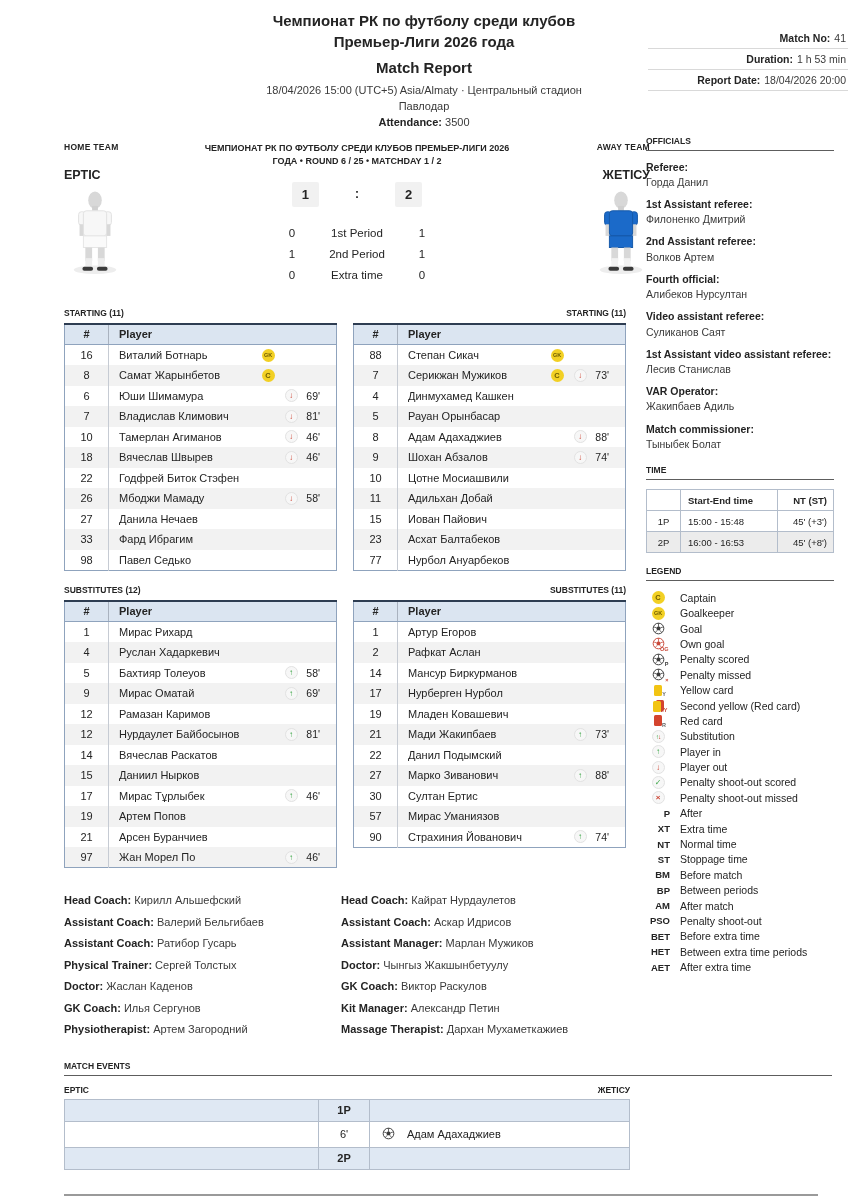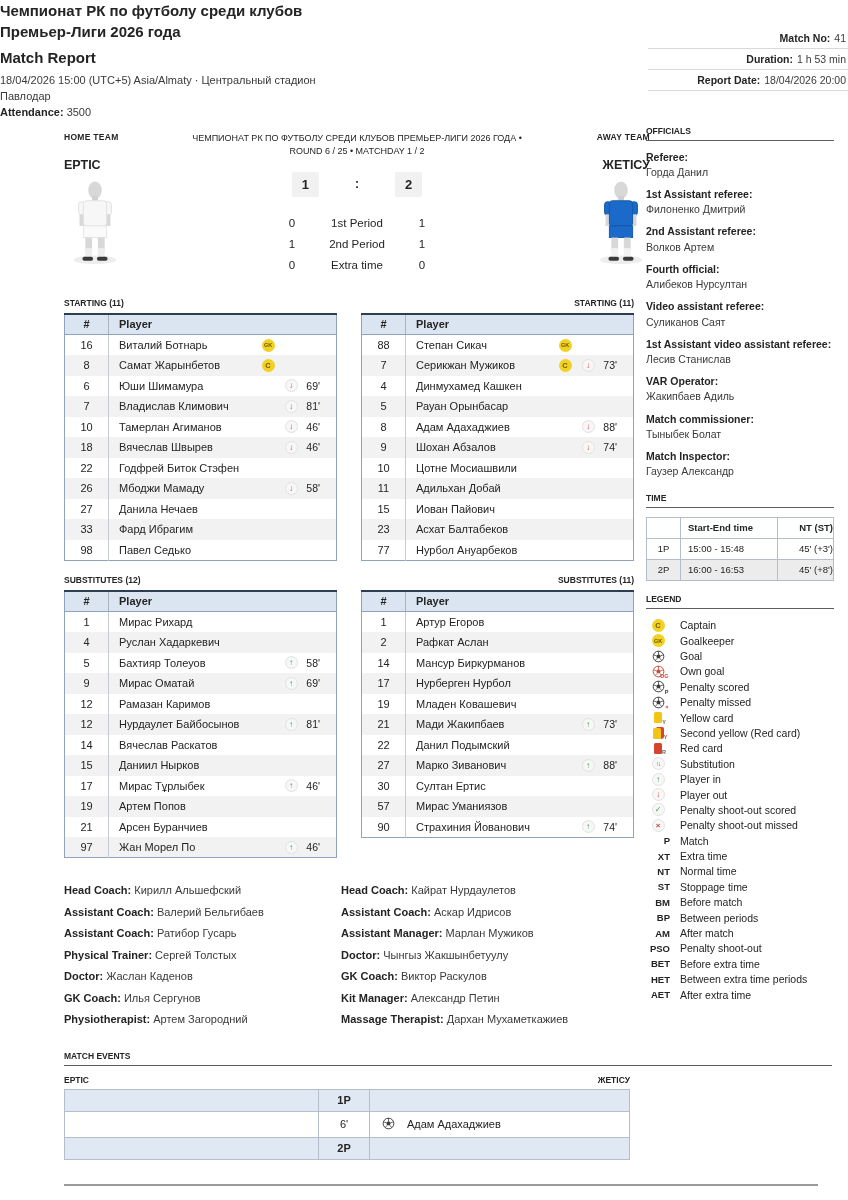--- a/index.html
+++ b/index.html
@@ -1,20 +1,20 @@
 <!DOCTYPE html>
 <html><head>
 <meta charset="utf-8">
 <style>
   * { margin:0; padding:0; box-sizing:border-box; }
   body { background:#888; font-family:"Liberation Sans","DejaVu Sans",sans-serif; }
   .page { position:relative; width:848px; height:1200px; margin:0 auto; background:#fff; color:#3a3a3a; overflow:hidden; }
 
   
-  .doc-header { }
+  .doc-header { text-align:center; padding-top:10px; }
   .doc-title { font-size:15px; font-weight:bold; color:#242424; line-height:1.42; }
   .report-title { font-size:15px; font-weight:bold; color:#242424; margin-top:6px; }
   .meta-line { font-size:11px; color:#3a3a3a; margin-top:4px; }
   .meta-line b { color:#242424; }
 
   .top-right { position:absolute; top:28px; right:0; width:200px; font-size:10.5px; }
   .top-right .row { display:flex; justify-content:flex-end; gap:4px; padding:4px 2px 4px 0; border-bottom:1px solid #d9d9d9; }
   .top-right .lbl { font-weight:bold; color:#242424; }
 
   
@@ -24,29 +24,29 @@
 
   
   .teams { display:flex; min-height:158px; }
   .team { width:128px; flex:none; }
   .team.away { text-align:right; }
   .team-label { font-size:8.5px; font-weight:bold; letter-spacing:.3px; color:#242424; padding-top:6px; }
   .team-name { font-size:12.5px; font-weight:bold; color:#242424; margin-top:16px; }
   .kit { margin-top:8px; }
   .team.home .kit { margin-left:2px; }
   .center-col { flex:1; text-align:center; }
-  .competition { font-size:9px; font-weight:normal; color:#242424; line-height:1.5; width:330px; margin:6px auto 0; }
+  .competition { font-size:9px; font-weight:bold; color:#242424; line-height:1.5; width:330px; margin:6px auto 0; }
   .score-row { margin-top:13px; display:flex; justify-content:center; align-items:center; gap:36px; }
   .score-box { background:#f1f1f1; border-radius:2px; padding:5px 10px; font-size:13px; font-weight:bold; color:#242424; }
   .score-colon { font-size:12px; font-weight:bold; color:#242424; }
   .periods { margin-top:20px; }
   .period-row { display:grid; grid-template-columns:34px 96px 34px; justify-content:center; font-size:11.5px; color:#242424; margin-top:9px; }
 
   
-  .roster-grid { display:grid; grid-template-columns:273px 273px; column-gap:24px; }
+  .roster-grid { display:grid; grid-template-columns:273px 273px; column-gap:16px; }
   .tbl-title { font-size:8.5px; font-weight:bold; color:#242424; margin:14px 0 5px; }
   .tbl-title.right { text-align:right; }
   table.roster { width:100%; border-collapse:collapse; border:1px solid #8fa3bd; border-top:2px solid #2e3d52; font-size:11px; color:#242424; }
   table.roster th { height:21px; background:#dbe5f1; font-weight:bold; border-bottom:1px solid #8fa3bd; }
   table.roster th.h-num { width:44px; border-right:1px solid #a9b2bf; text-align:center; }
   table.roster th.h-player { text-align:left; padding-left:10px; }
   table.roster td { height:20.5px; padding:0; }
   table.roster tbody tr:nth-child(even) { background:#f2f2f2; }
   td.c-num { text-align:center; border-right:1px solid #c6cbd3; width:44px; }
   .p-row { display:flex; align-items:center; padding:0 16px 0 10px; }
@@ -71,21 +71,21 @@
   .side-title { font-size:8.5px; font-weight:bold; color:#242424; border-bottom:1px solid #5d5d5d; padding-bottom:4px; margin-bottom:9px; }
   .off-pair { margin-bottom:7px; }
   .off-label { font-size:10.5px; font-weight:bold; color:#242424; line-height:1.45; }
   .off-value { font-size:10.5px; line-height:1.45; }
   .time-sec { margin-top:13px; }
   table.time { width:100%; border-collapse:collapse; border:1px solid #97a8bd; font-size:9.5px; color:#242424; }
   table.time th, table.time td { height:21px; border:1px solid #b3bdcb; }
   table.time th { font-weight:bold; }
   table.time .c1 { width:34px; text-align:center; }
   table.time .c2 { padding-left:7px; text-align:left; }
-  table.time .c3 { width:56px; text-align:right; }
+  table.time .c3 { width:56px; padding-right:6px; text-align:right; }
   table.time tbody tr:nth-child(2) { background:#ececec; }
   .legend-sec { margin-top:13px; }
   .legend-item { display:flex; align-items:center; height:15.4px; font-size:10.5px; color:#242424; }
   .li-ic { width:24px; flex:none; display:flex; justify-content:center; position:relative; }
   .li-code { width:24px; flex:none; text-align:right; font-weight:bold; font-size:9.5px; }
   .li-label { margin-left:10px; white-space:nowrap; }
   .icq { position:relative; display:inline-flex; }
   .icon-sub { position:absolute; bottom:-2px; right:-4px; font-size:5.5px; font-weight:bold; line-height:1; }
   .card { display:inline-block; width:8px; height:11px; border-radius:1.5px; }
   .card.yellow { background:#f2c413; }
@@ -865,24 +865,20 @@
               <div class="off-value">Лесив Станислав</div>
             </div>
             <div class="off-pair">
               <div class="off-label">VAR Operator:</div>
               <div class="off-value">Жакипбаев Адиль</div>
             </div>
             <div class="off-pair">
               <div class="off-label">Match commissioner:</div>
               <div class="off-value">Тыныбек Болат</div>
             </div>
-            <div class="off-pair">
-              <div class="off-label">Match Inspector:</div>
-              <div class="off-value">Гаузер Александр</div>
-            </div>
           </div>
       </div>
       <div class="time-sec">
         <div class="side-title">TIME</div>
         <table class="time">
           <thead>
               <tr>
             <th class="c1"></th>
             <th class="c2">Start-End time</th>
             <th class="c3">NT (ST)</th>
@@ -1040,21 +1036,21 @@
             <div class="legend-item">
               <span class="li-ic">
                 <span class="icq">
                   <span class="circ rx">×</span>
                 </span>
               </span>
               <span class="li-label">Penalty shoot-out missed</span>
             </div>
             <div class="legend-item">
               <span class="li-code">P</span>
-              <span class="li-label">Match</span>
+              <span class="li-label">After</span>
             </div>
             <div class="legend-item">
               <span class="li-code">XT</span>
               <span class="li-label">Extra time</span>
             </div>
             <div class="legend-item">
               <span class="li-code">NT</span>
               <span class="li-label">Normal time</span>
             </div>
             <div class="legend-item">

